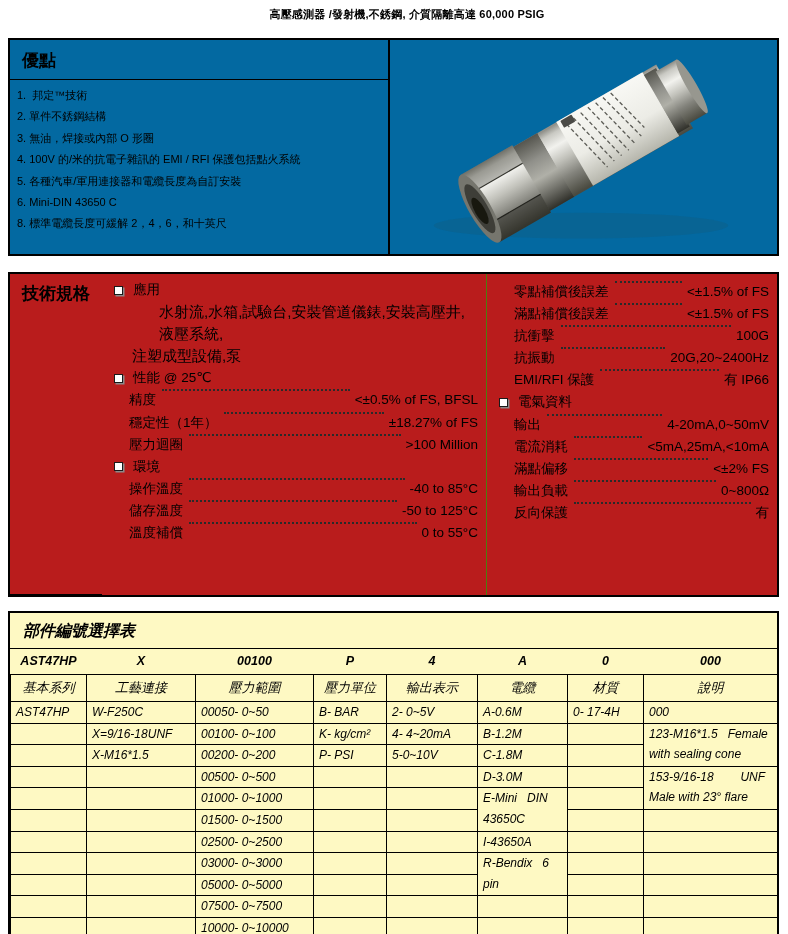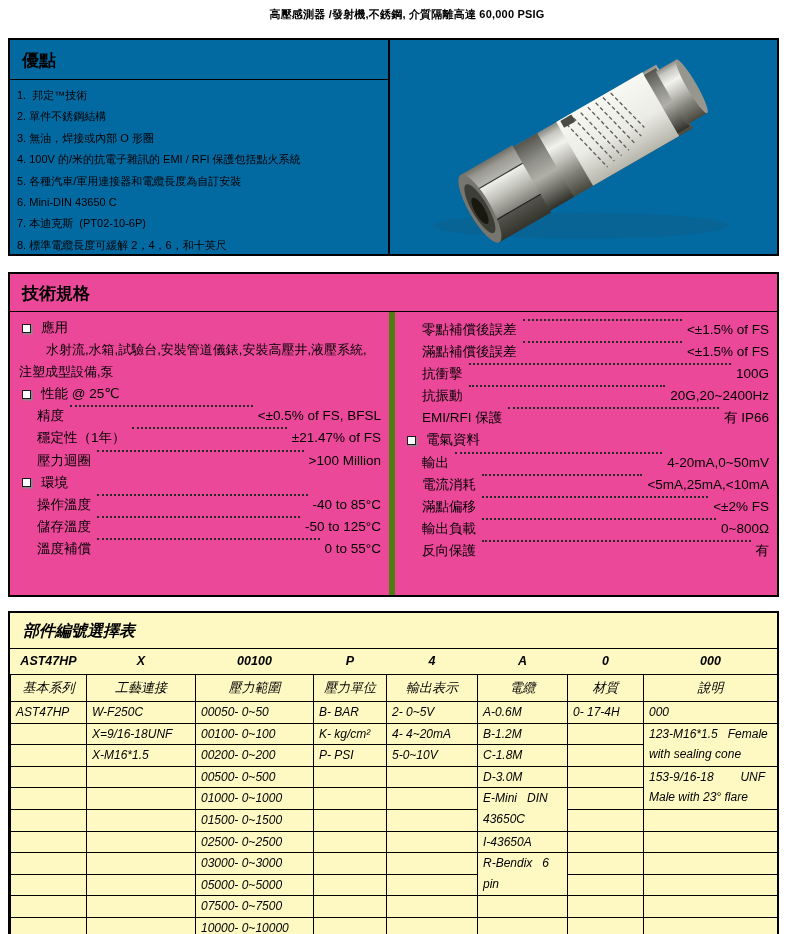--- a/index.html
+++ b/index.html
@@ -21,37 +21,37 @@
   .box { position: absolute; left: 8px; width: 771px; border: 2px solid #000; }
   .box1 { top: 38px; height: 218px; background: #0369a1; display: flex; }
   .feat-col { width: 380px; border-right: 2px solid #000; display: flex; flex-direction: column; }
   .feat-head { font-size: 17px; font-weight: bold; padding: 9px 12px 7px; border-bottom: 1px solid #000; }
   .feat-list { padding: 5px 6px 0 7px; font-size: 11px; }
   .feat-item { line-height: 21.4px; white-space: pre-wrap; }
   .photo-col { flex: 1; position: relative; overflow: hidden; }
   .photo-col svg { position: absolute; inset: 0; width: 100%; height: 100%; }
 
   
-  .box2 { top: 272px; height: 325px; background: #ec4899; display: flex; flex-direction: column; }
+  .box2 { top: 272px; height: 325px; background: #b91c1c; display: flex; flex-direction: row; }
   .spec-head { font-size: 17px; font-weight: bold; padding: 8px 12px 6px; border-bottom: 1px solid #000; }
   .spec-cols { display: flex; flex: 1; min-height: 0; }
-  .spec-col-l { width: 385px; border-right: 6px solid #4d7c0f; padding: 5px 8px 0 9px; }
+  .spec-col-l { width: 385px; border-right: 1px solid #4d7c0f; padding: 5px 8px 0 9px; }
   .spec-col-r { flex: 1; padding: 7px 8px 0 9px; }
   .sline { display: flex; align-items: flex-start; line-height: 22.1px; font-size: 13.5px; }
   .sline .lbl { white-space: nowrap; }
   .sline .val { white-space: nowrap; }
   .dots { flex: 1; border-bottom: 2px dotted #2a2a2a; margin: 0 5px 5px 6px; min-width: 12px; }
   .sbullet { display: flex; align-items: center; line-height: 22.1px; font-size: 13.5px; }
   .sq {
     width: 9px; height: 9px; border: 1.4px solid #1a1a1a; background:#fff;
     display: inline-block; margin: 0 10px 0 3px; flex: 0 0 auto;
     box-shadow: 1.5px 1.5px 0 #8a8a8a;
   }
   .indent1 { padding-left: 27px; }
-  .swrap { line-height: 22.1px; font-size: 13px; }
+  .swrap { line-height: 22.1px; font-size: 15px; margin-left: 21px; }
   .leaderline { padding-left: 18px; }
 
   
   .box3 { top: 611px; height: 354px; background: #fef9c3; font-style: italic; }
   .pt-title { font-size: 16px; font-weight: bold; padding: 8px 13px 6px; border-bottom: 1px solid #000; height: 36px; }
   table { width: 100%; border-collapse: collapse; table-layout: fixed; }
   col.c1{width:76px} col.c2{width:109px} col.c3{width:118px} col.c4{width:73px}
   col.c5{width:91px} col.c6{width:90px} col.c7{width:76px} col.c8{width:134px}
   td { border: 1px solid #000; overflow: hidden; }
   tr.code td {
@@ -75,21 +75,20 @@
   <div class="box box1">
     <div class="feat-col">
       <div class="feat-head">優點</div>
       <div class="feat-list">
         <div class="feat-item">1.  邦定™技術</div>
         <div class="feat-item">2. 單件不銹鋼結構</div>
         <div class="feat-item">3. 無油，焊接或內部 O 形圈</div>
         <div class="feat-item">4. 100V 的/米的抗電子雜訊的 EMI / RFI 保護包括點火系統</div>
         <div class="feat-item">5. 各種汽車/軍用連接器和電纜長度為自訂安裝</div>
         <div class="feat-item">6. Mini-DIN 43650 C</div>
-        <div class="feat-item">7. 本迪克斯  (PT02-10-6P)</div>
         <div class="feat-item">8. 標準電纜長度可緩解 2，4，6，和十英尺</div>
       </div>
     </div>
     <div class="photo-col">
       <svg viewBox="0 0 389 214" preserveAspectRatio="xMidYMid meet">
         <defs>
           <linearGradient id="met" x1="0" y1="0" x2="0" y2="1">
             <stop offset="0" stop-color="#8d8d86"></stop>
               <stop offset=".1" stop-color="#c9c9c3"></stop>
             <stop offset=".27" stop-color="#f2f2ee"></stop>
@@ -156,21 +155,21 @@
             <span>性能 @ 25℃</span>
           </div>
         <div class="sline leaderline">
             <span class="lbl">精度</span>
             <span class="dots"></span>
             <span class="val">&lt;±0.5% of FS, BFSL</span>
           </div>
         <div class="sline leaderline">
             <span class="lbl">穩定性（1年）</span>
             <span class="dots"></span>
-            <span class="val">±21.47% of FS</span>
+            <span class="val">±18.27% of FS</span>
           </div>
         <div class="sline leaderline">
             <span class="lbl">壓力迴圈</span>
             <span class="dots"></span>
             <span class="val">&gt;100 Million</span>
           </div>
         <div class="sbullet">
             <span class="sq"></span>
             <span>環境</span>
           </div>

